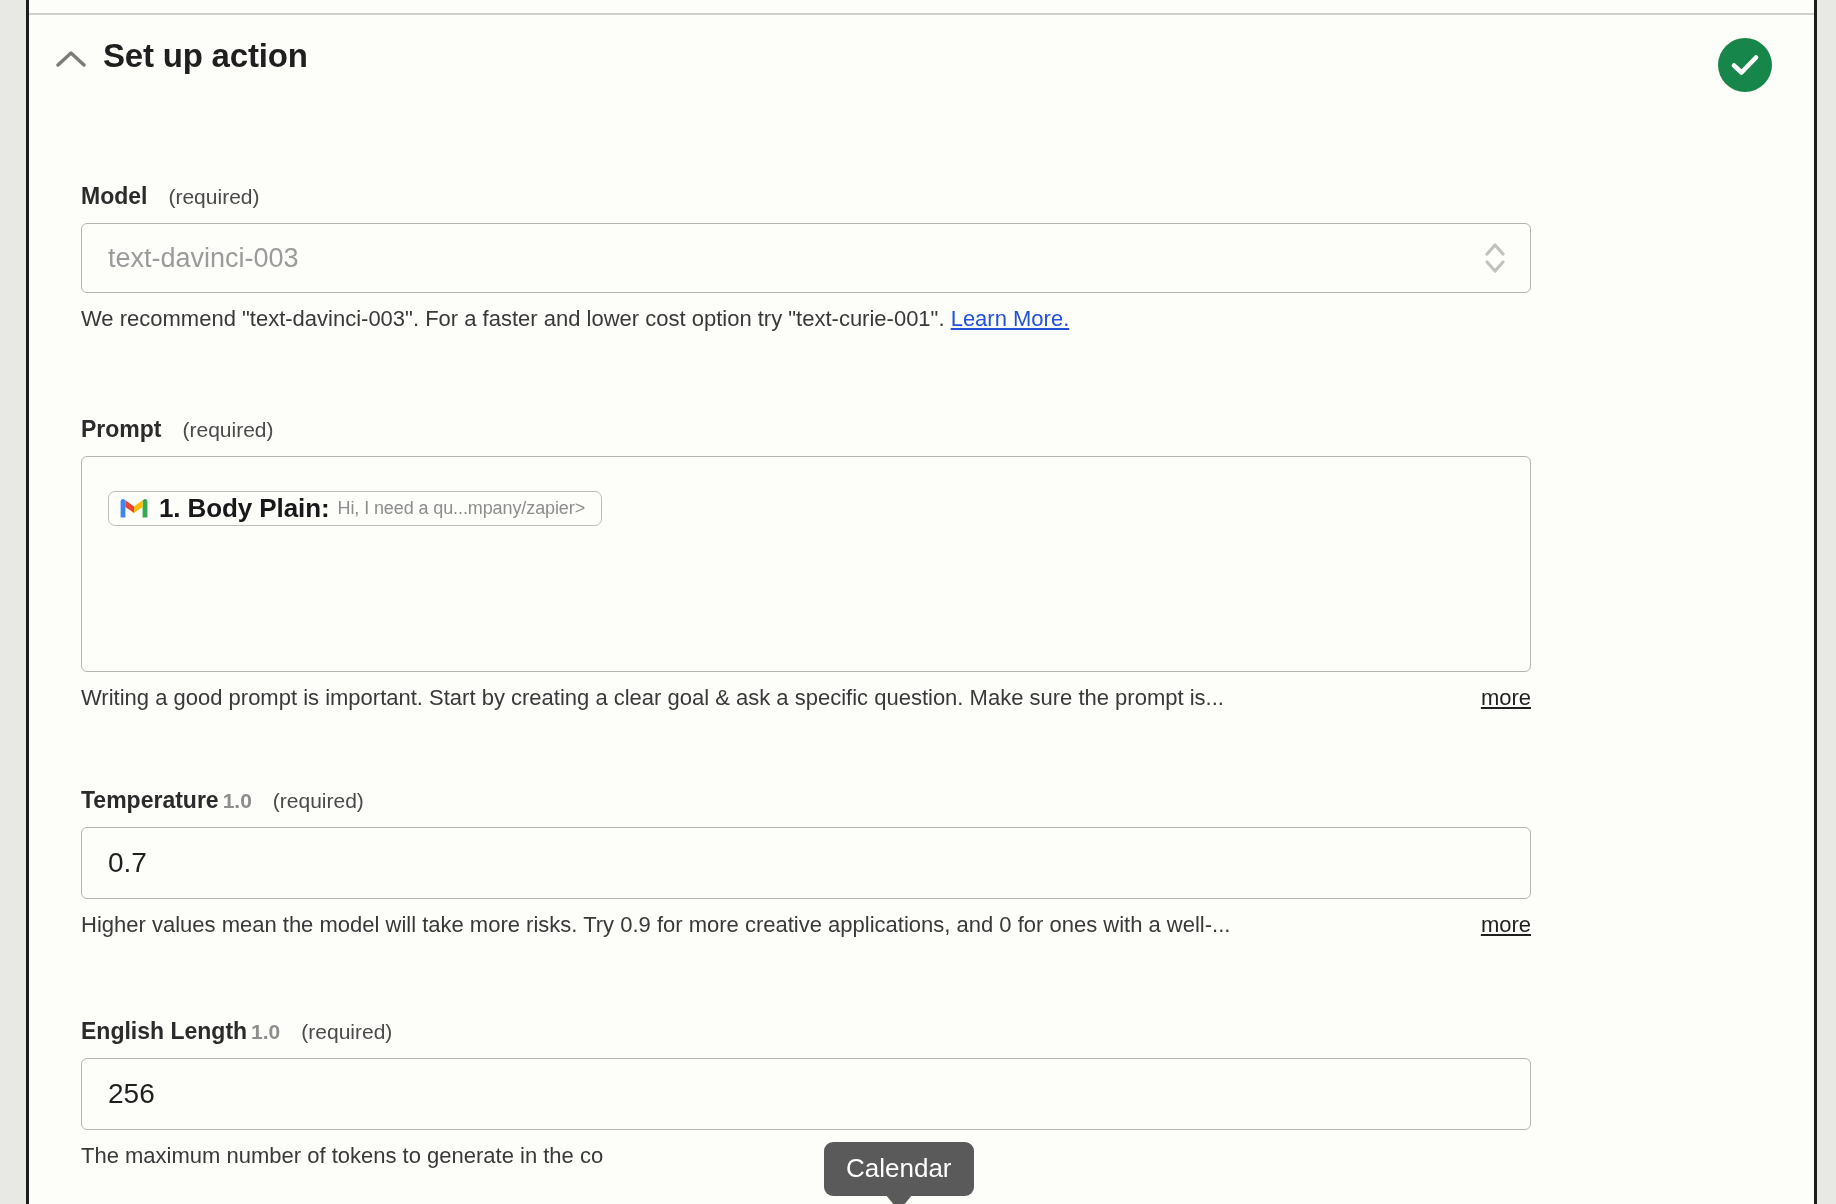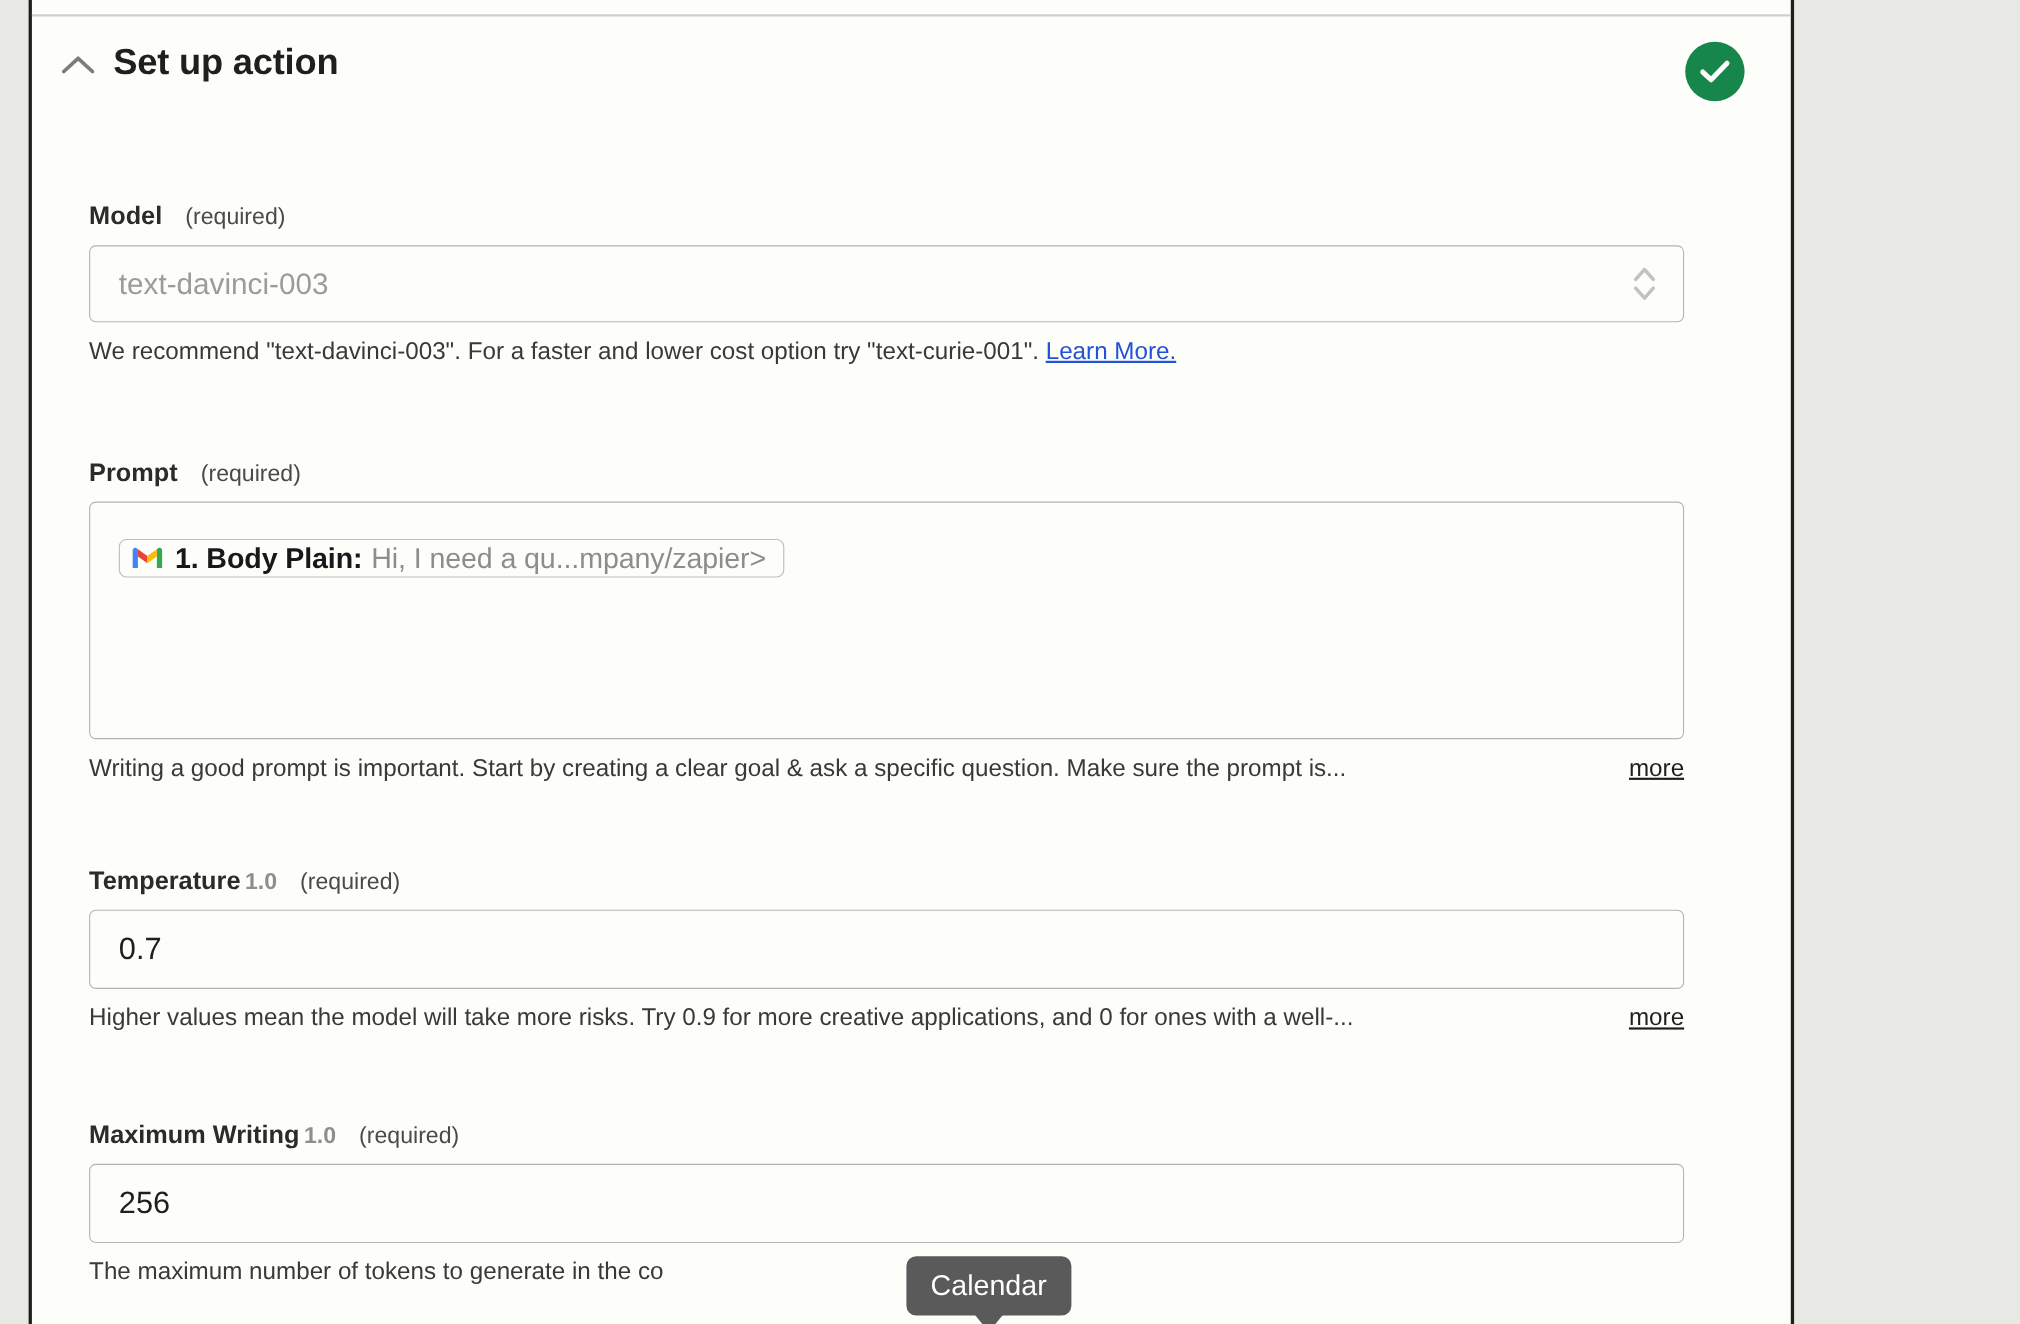--- a/index.html
+++ b/index.html
@@ -14,21 +14,21 @@
   
   #frame {
     position: absolute;
     left: 0; top: 0;
     width: 1836px; height: 1204px;
     background: #e8e8e4;
   }
   #panel {
     position: absolute;
     left: 26px; top: 0;
-    width: 1605px; height: 1204px;
+    width: 1791px; height: 1204px;
     background: #fdfdfa;
     border-left: 3px solid #1d1d1d;
     border-right: 3px solid #1d1d1d;
   }
   #top-rule {
     position: absolute;
     left: 0; top: 13px;
     width: 100%; height: 2px;
     background: #cfcfcb;
   }
@@ -178,21 +178,21 @@
     margin-right: 11px;
     flex: 0 0 auto;
   }
   .token-chip .gmail-icon svg { display: block; }
   .token-chip .tok-label {
     font-size: 26px;
     font-weight: bold;
     color: #18181a;
   }
   .token-chip .tok-preview {
-    font-size: 26px;
+    font-size: 18px;
     font-weight: normal;
     color: #8d8d8d;
     margin-left: 8px;
   }
 
   
   #tooltip {
     position: absolute;
     left: 795px; top: 1142px;
     background: #5a5a5a;
@@ -291,21 +291,21 @@
           <span class="ctrl-value">0.7</span>
         </div>
         <div class="helper">
           <span class="helper-text">Higher values mean the model will take more risks. Try 0.9 for more creative applications, and 0 for ones with a well-...</span>
           <span class="more-link">more</span>
         </div>
       </div>
 
       <div class="field" style="top:1018px;">
         <div class="field-label">
-          <span class="lbl-name">Maximum Writing</span><span class="lbl-ver">1.0</span><span class="lbl-req">(required)</span>
+          <span class="lbl-name">English Length</span><span class="lbl-ver">1.0</span><span class="lbl-req">(required)</span>
         </div>
         <div class="control numeric">
           <span class="ctrl-value">256</span>
         </div>
         <div class="helper">
           <span class="helper-text">The maximum number of tokens to generate in the co</span>
         </div>
       </div>
 
     </div>

